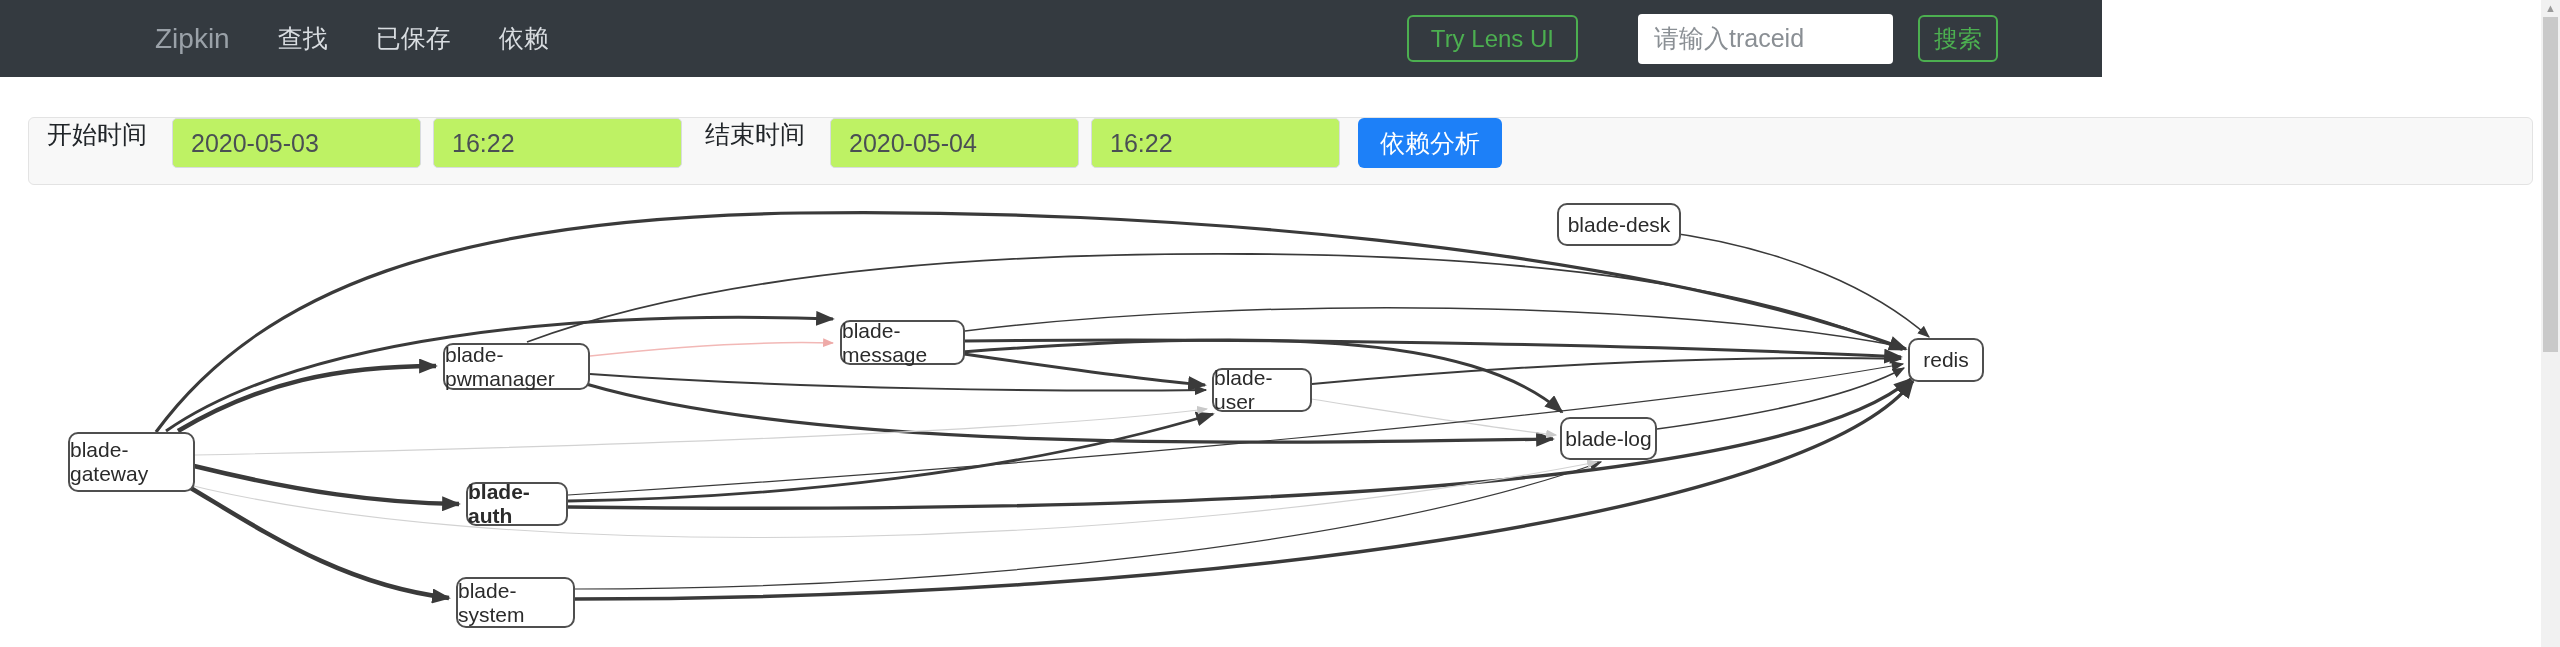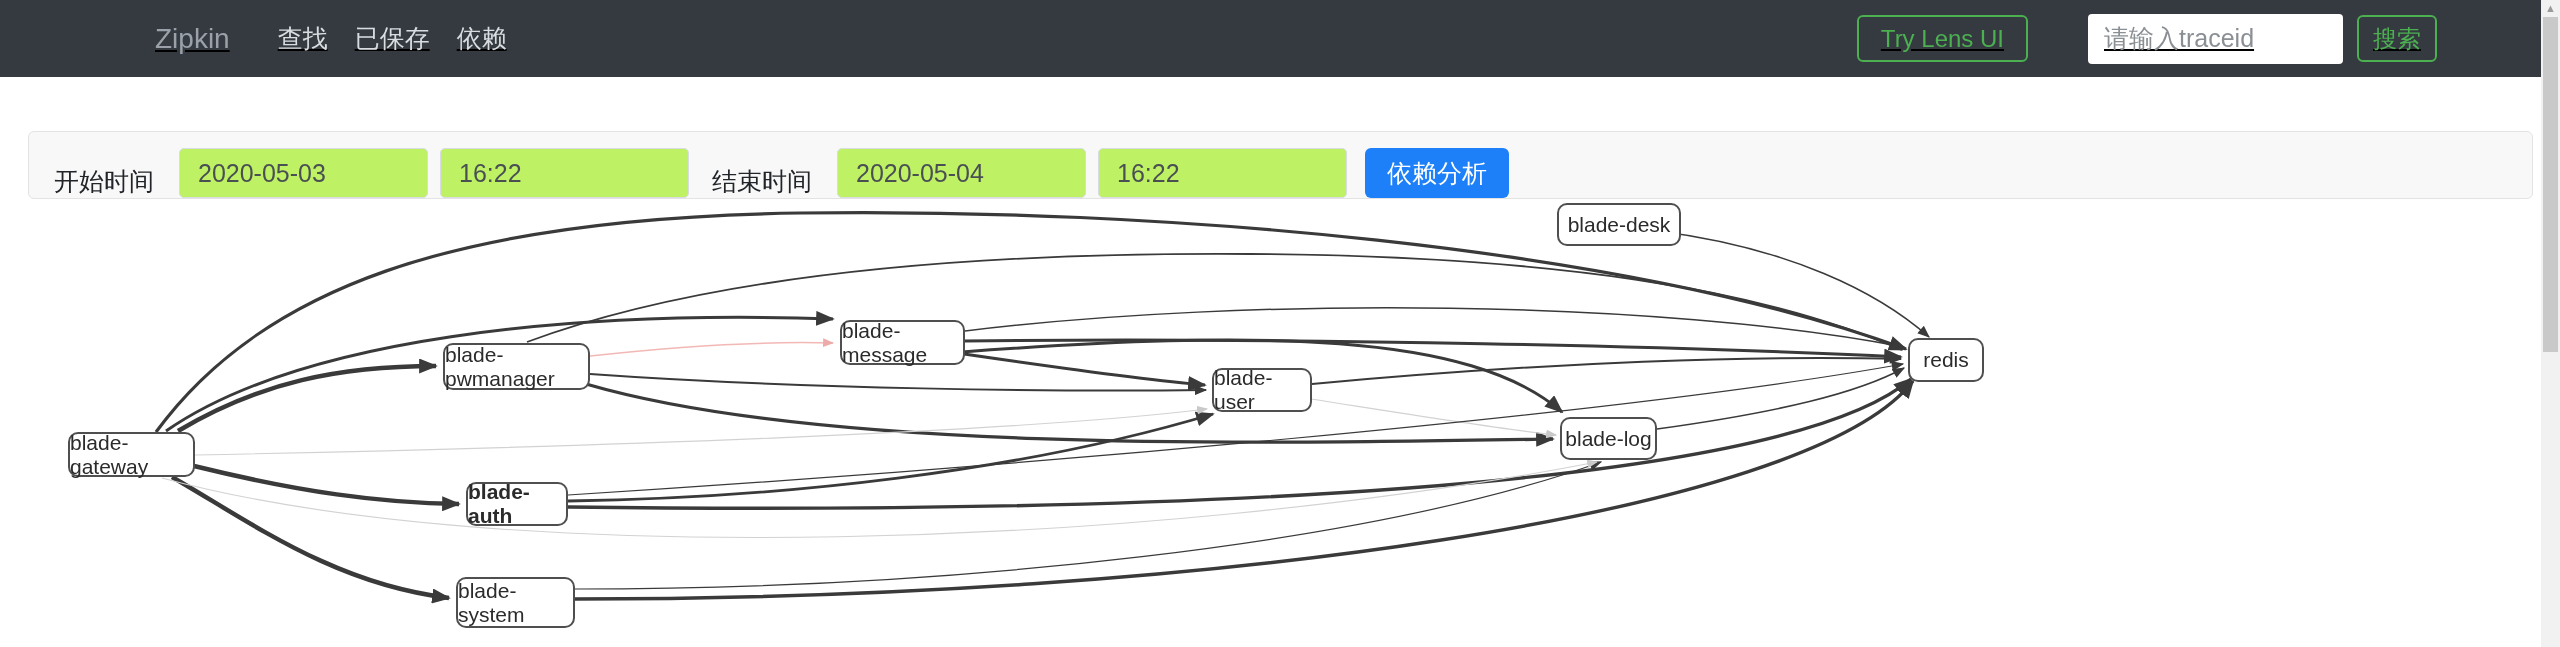--- a/index.html
+++ b/index.html
@@ -1,39 +1,39 @@
 <!DOCTYPE html>
 <html><head>
 <meta charset="utf-8">
 <style>
   * { margin:0; padding:0; box-sizing:border-box; }
   html,body { width:2560px; height:647px; background:#ffffff; overflow:hidden;
     font-family:"Liberation Sans","DejaVu Sans",sans-serif; }
   .page { position:relative; width:2560px; height:647px; }
 
   
-  .navbar { position:absolute; left:0; top:0; width:2541px; height:77px;
-    background:#343a40; display:flex; align-items:center; padding:0 104px 0 155px;text-decoration:underline; }
+  .navbar { position:absolute; left:0; top:0; width:2102px; height:77px;
+    background:#343a40; display:flex; align-items:center; padding:0 104px 0 155px; }
   .brand { color:#9aa1a8; font-size:28px; margin-right:48px; cursor:pointer; }
-  .nav-links { display:flex; align-items:center; gap:27px; }
+  .nav-links { display:flex; align-items:center; gap:48px; }
   .nav-link { color:#d9dde1; font-size:25px; cursor:pointer; }
   .nav-right { margin-left:auto; display:flex; align-items:center; }
   .btn-outline-green { background:transparent; border:2px solid #4caf50; color:#4caf50;
     font-size:24px; border-radius:6px; height:47px; padding:0 22px; cursor:pointer;
     font-family:inherit; }
   .lens-btn { margin-right:60px;padding-left:22px; }
   .trace-input { width:255px; height:50px; border:none; border-radius:4px; background:#ffffff;
-    font-size:25px; padding:16px 16px; color:#8b5cf6; outline:none; margin-right:14px; font-family:inherit; }
+    font-size:25px; padding:16px 16px; color:#8b5cf6; outline:none; margin-right:25px; font-family:inherit; }
   .trace-input::placeholder { color:#8a8f94; }
   .search-btn { padding:0 14px; }
 
   
-  .filter-bar { position:absolute; left:28px; top:131px; width:2505px; height:68px;
+  .filter-bar { position:absolute; left:28px; top:117px; width:2505px; height:68px;
     background:#f8f8f8; border:1px solid #e3e3e3; border-radius:6px;
-    display:flex; align-items:flex-end; padding:0 25px; }
+    display:flex; align-items:flex-start; padding:0 18px; }
   .filter-label { font-size:25px; color:#212529; white-space:nowrap; }
   .filter-input { height:50px; border:1px solid #d8dbdf; border-radius:5px; background:#bef264;
     font-size:25px; color:#4a4f54; padding:0 18px; outline:none; font-family:inherit; }
   .w-date { width:249px; margin-left:25px; }
   .w-time { width:249px; margin-left:12px; }
   .end-label { margin-left:23px; }
   .analyze-btn { margin-left:18px; height:50px; padding:0 22px; background:#1d80f8;
     color:#ffffff; border:none; border-radius:6px; font-size:25px; cursor:pointer; font-family:inherit; }
 
   
@@ -117,21 +117,21 @@
           <path d="M 575,589 C 950,589 1370,545 1601,462" fill="none" stroke="#3a3a3a" stroke-width="1.2" marker-end="url(#m-dark-small)"></path>
           <path d="M 575,599 C 1200,599 1810,515 1913,381" fill="none" stroke="#3a3a3a" stroke-width="3.4" marker-end="url(#m-dark-big)"></path>
           <path d="M 1658,231 C 1790,248 1878,292 1929,337" fill="none" stroke="#3a3a3a" stroke-width="1.5" marker-end="url(#m-dark-small)"></path>
           <path d="M 1657,429 C 1780,412 1858,393 1904,368" fill="none" stroke="#3a3a3a" stroke-width="1.5" marker-end="url(#m-dark-small)"></path>
           <path d="M 195,455 C 600,447 1020,432 1207,409" fill="none" stroke="#d2d2d2" stroke-width="1.1" marker-end="url(#m-light)"></path>
           <path d="M 162,478 C 500,570 1150,548 1597,462" fill="none" stroke="#d2d2d2" stroke-width="1.1" marker-end="url(#m-light)"></path>
         </g>
     </svg>
     <div id="nodes">
         <div class="node" style="left: 1557px; top: 203px; width: 124px; height: 43px;">blade-desk</div>
-        <div class="node" style="left: 68px; top: 432px; width: 127px; height: 45px;">blade-gateway</div>
+        <div class="node" style="left: 68px; top: 432px; width: 127px; height: 60px;">blade-gateway</div>
         <div class="node" style="left: 443px; top: 343px; width: 147px; height: 47px;">blade-pwmanager</div>
         <div class="node" style="left: 840px; top: 320px; width: 125px; height: 45px;">blade-message</div>
         <div class="node" style="left: 1212px; top: 368px; width: 100px; height: 44px;">blade-user</div>
         <div class="node" style="left: 1560px; top: 417px; width: 97px; height: 43px;">blade-log</div>
         <div class="node" style="left: 466px; top: 482px; width: 102px; height: 44px; font-weight: bold;">blade-auth</div>
         <div class="node" style="left: 456px; top: 577px; width: 119px; height: 51px;">blade-system</div>
         <div class="node" style="left: 1908px; top: 338px; width: 76px; height: 44px;">redis</div>
       </div>
   </div>
 

